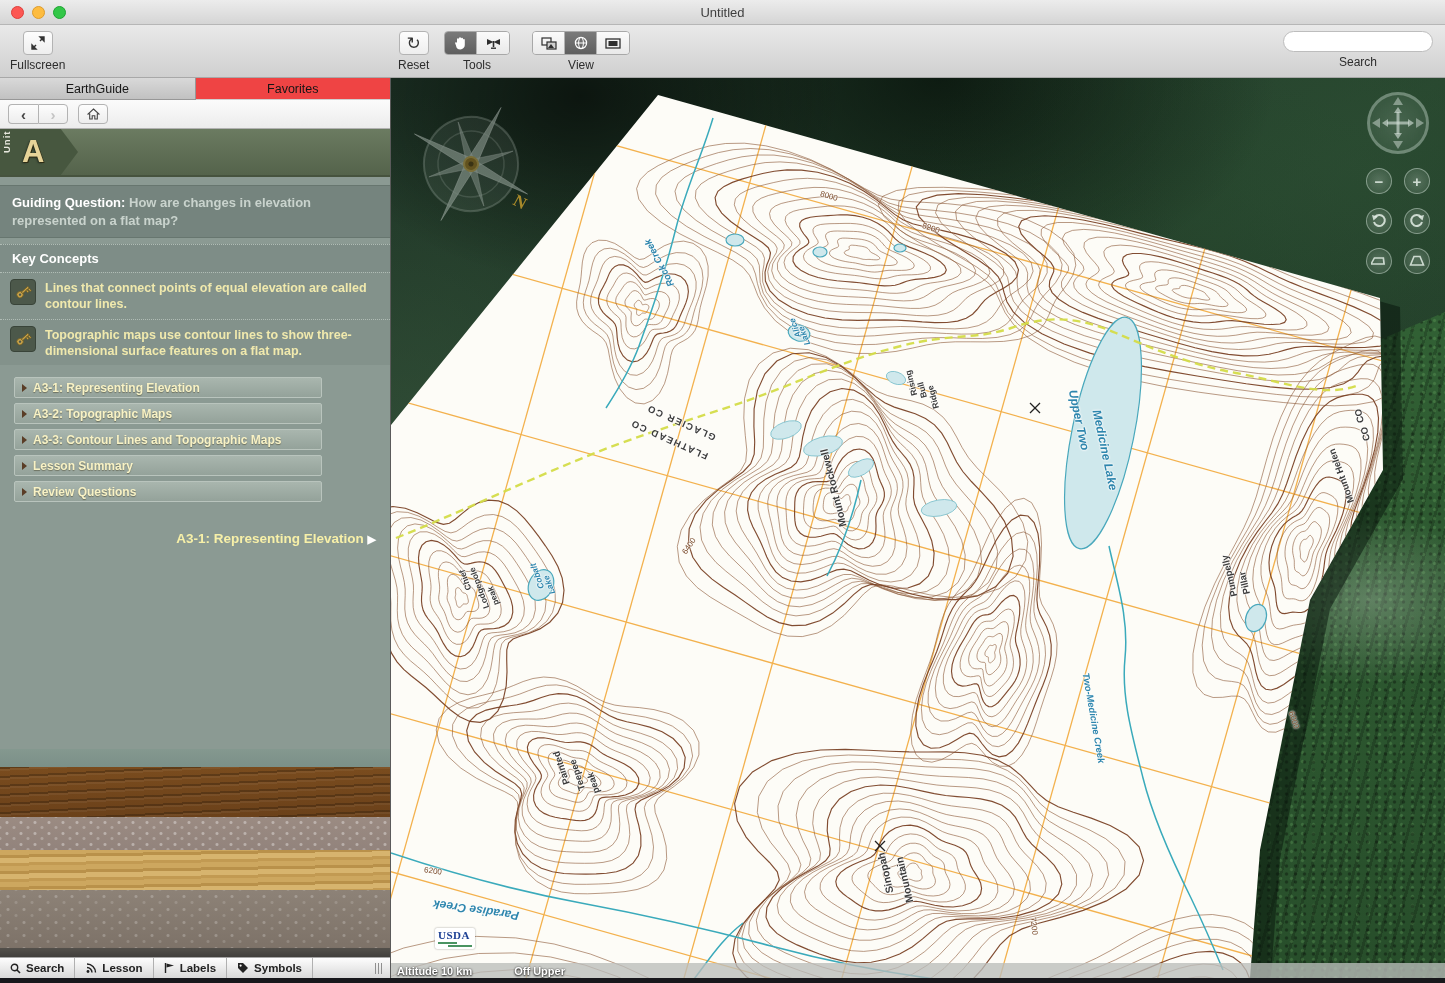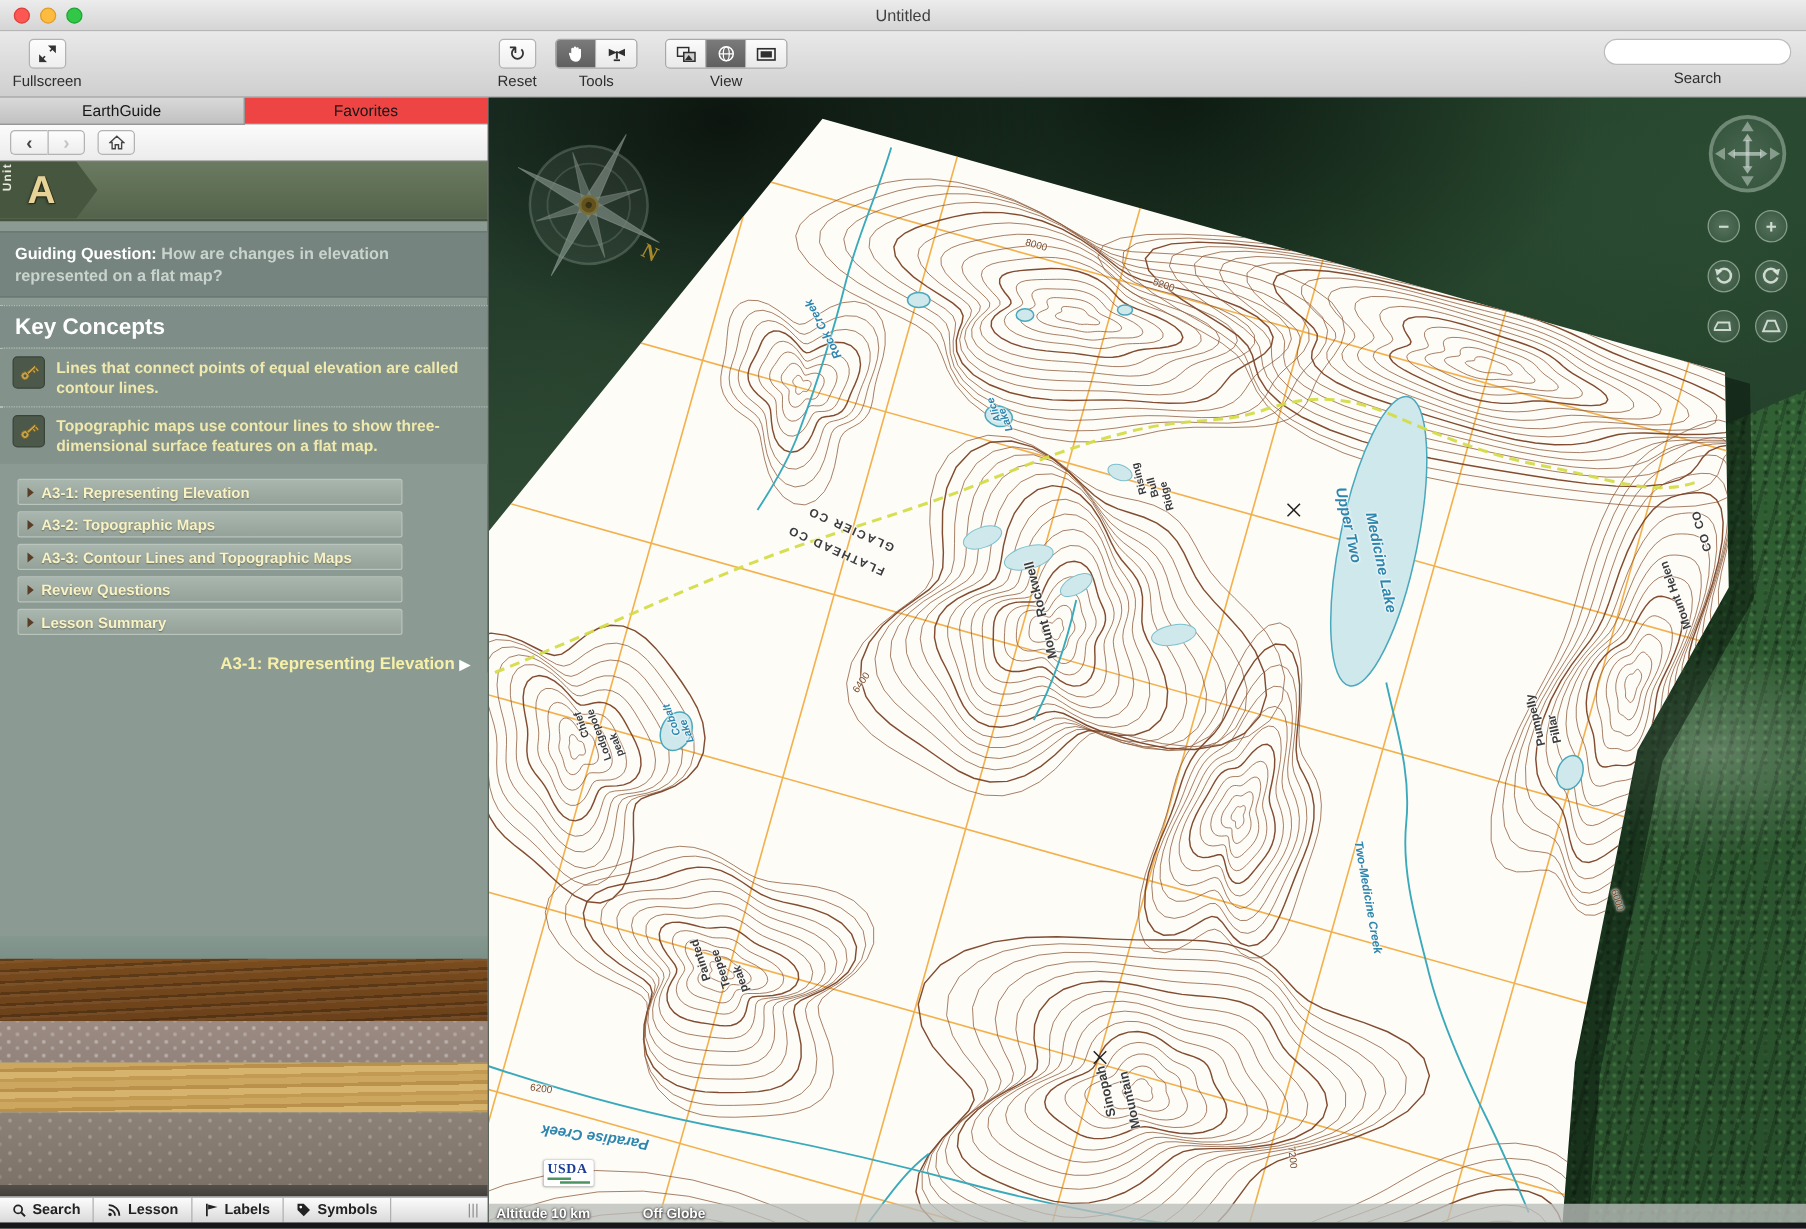--- a/index.html
+++ b/index.html
@@ -64,33 +64,33 @@
   .lhtext{padding:5px 8px 0 8px;overflow:hidden;}
   .lhtitle{font-size:13.5px;font-weight:bold;color:#f4eda4;white-space:nowrap;}
   .lhcrumb{font-size:10px;color:#edeee2;margin-top:3px;white-space:nowrap;}
   .lhcrumb .lnk{text-decoration:underline;}
   
   .gq{margin-top:8px;background:#75847e;padding:8px 12px;font-size:13px;font-weight:bold;line-height:1.35;
     border-top:1px solid #67766f;border-bottom:1px solid #67766f;}
   .gq .lbl{color:#fff;}
   .gq .txt{color:#c9d3cd;}
   .kcheader{margin-top:6px;border-top:1px dotted #b0bcb5;background:#7e8d87;padding:6px 12px;
-    font-size:18px;font-weight:bold;color:#fff;}
+    font-size:13px;font-weight:bold;color:#fff;}
   .kcitem{border-top:1px dotted #b0bcb5;display:flex;gap:9px;padding:6px 8px 6px 10px;align-items:flex-start;background:#83928b;}
   .kcitem:last-of-type{border-bottom:1px dotted #b0bcb5;}
   .keybox{width:26px;height:26px;flex:none;background:#4c584a;border:1px solid #394439;border-radius:4px;
     display:flex;align-items:center;justify-content:center;}
   .kctext{font-size:12.5px;font-weight:bold;color:#f0e9ad;line-height:1.3;padding-top:1px;}
   
   .items{margin:12px 0 0 14px;width:308px;}
   .itembar{height:21px;margin-bottom:5px;background:linear-gradient(#a9b6ae,#94a29a);
     border:1px solid #b9c4bd;border-radius:2px;display:flex;align-items:center;padding-left:7px;gap:6px;}
   .tri{width:0;height:0;border-left:5px solid #5a3d26;border-top:4px solid transparent;border-bottom:4px solid transparent;}
   .itemtext{font-size:12px;font-weight:bold;color:#f8f2c5;text-shadow:0 1px 1px rgba(55,48,20,.45);}
-  .nextlink{margin-top:10px;padding-right:14px;text-align:right;font-size:13.5px;font-weight:bold;color:#f7f0a8;}
+  .nextlink{margin-top:24px;padding-right:14px;text-align:right;font-size:13.5px;font-weight:bold;color:#f7f0a8;}
   .nextlink .arr{color:#fff;font-size:11px;}
   .spacer{flex:1;background:#8b9a93;}
   
   .strata{flex:none;}
   .st{width:100%;}
   .st.sky{height:18px;background:linear-gradient(#84988f,#7b9088);}
   .st.brown{height:50px;background:repeating-linear-gradient(177deg,rgba(0,0,0,.22) 0 2px,rgba(255,255,255,.05) 2px 4px,transparent 4px 9px),linear-gradient(#7a4c1e,#6b411a);}
   .st.mauve{height:33px;background:radial-gradient(circle,rgba(255,255,255,.35) 1px,transparent 2px) 0 0/14px 11px,radial-gradient(circle,rgba(255,255,255,.25) 1px,transparent 2px) 7px 5px/14px 11px,linear-gradient(#9b8b82,#92837c);}
   .st.tan{height:40px;background:repeating-linear-gradient(179deg,#cda75f 0 5px,#b9914a 5px 8px,#d7b46e 8px 13px,#c29a52 13px 16px);}
   .st.greyspeck{height:58px;background:radial-gradient(circle,rgba(255,255,255,.22) 1px,transparent 2px) 0 0/16px 13px,radial-gradient(circle,rgba(255,255,255,.15) 1px,transparent 2px) 8px 6px/16px 13px,linear-gradient(#8d8277,#7d7268);}
@@ -315,25 +315,25 @@
         <div class="itembar">
             <span class="tri"></span>
             <span class="itemtext">A3-2: Topographic Maps</span>
           </div>
         <div class="itembar">
             <span class="tri"></span>
             <span class="itemtext">A3-3: Contour Lines and Topographic Maps</span>
           </div>
         <div class="itembar">
             <span class="tri"></span>
-            <span class="itemtext">Review Questions</span>
+            <span class="itemtext">Lesson Summary</span>
           </div>
         <div class="itembar">
             <span class="tri"></span>
-            <span class="itemtext">Lesson Summary</span>
+            <span class="itemtext">Review Questions</span>
           </div>
       </div>
 
       <div class="nextlink"><span>A3-1: Representing Elevation</span> <span class="arr">▶</span></div>
 
       <div class="spacer"></div>
 
       <div class="strata">
         <div class="st sky"></div>
         <div class="st brown"></div>
@@ -710,19 +710,19 @@
           <div class="cbtn">
             <svg width="16" height="12" viewBox="0 0 16 12">
               <polygon points="5,1.5 11,1.5 14.5,10 1.5,10" fill="none" stroke="rgba(228,238,230,.85)" stroke-width="1.6"></polygon>
             </svg>
           </div>
         </div>
       </div>
 
       <div class="statusbar">
         <span class="alt">Altitude 10 km</span>
-        <span class="mode">Off Globe</span>
+        <span class="mode">Off Upper</span>
       </div>
     </div>
   </div>
 
   <div style="height:5px;background:#17171b;flex:none;"></div>
 </div>
 
 </body></html>

